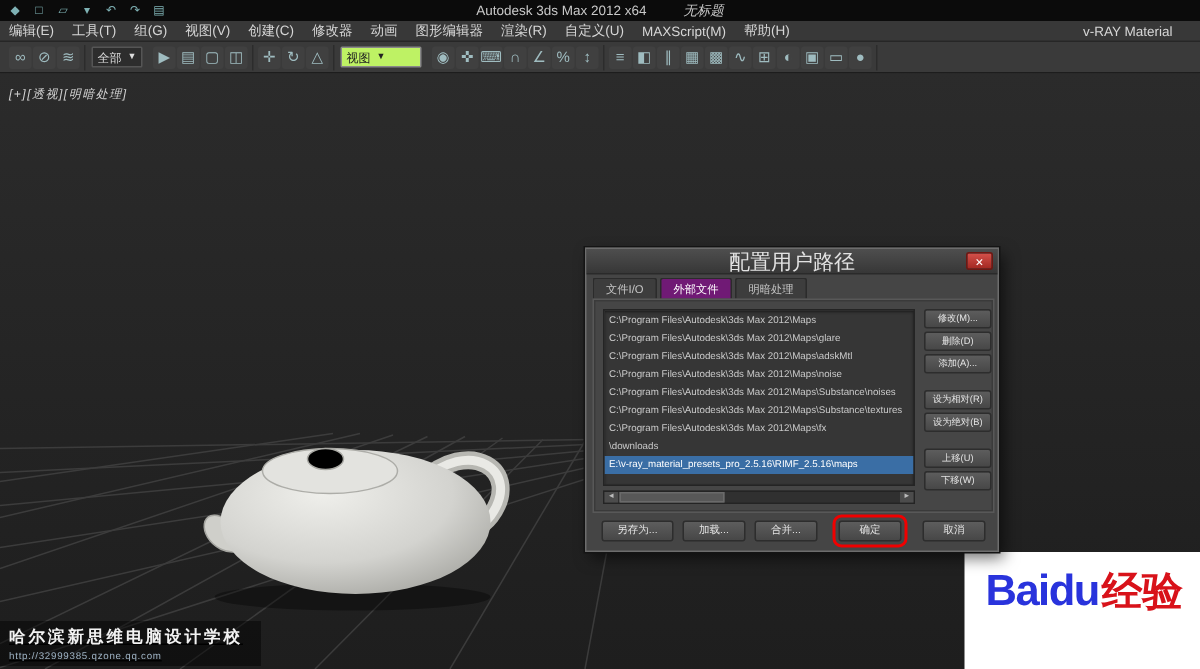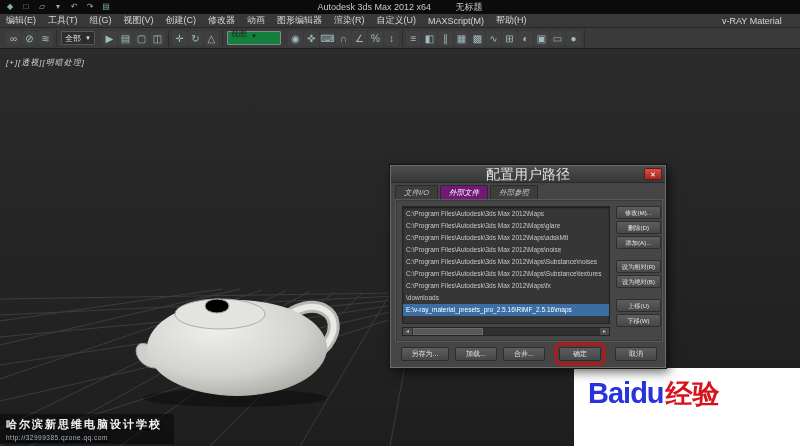--- a/index.html
+++ b/index.html
@@ -5,48 +5,48 @@
   * { margin:0; padding:0; box-sizing:border-box; }
   html,body { width:800px; height:446px; overflow:hidden; }
   body { font-family:"Liberation Sans", sans-serif; background:#111; }
   .app { position:relative; width:800px; height:446px; background:#262626; overflow:hidden; }
 
   
   .titlebar { position:absolute; left:0; top:0; width:800px; height:14px; background:#0b0b0b; }
   .qat { position:absolute; left:4px; top:1px; display:flex; gap:4px; }
   .qat-icon { width:12px; height:11px; font-size:8px; line-height:11px; text-align:center; color:#7fb2b5; }
   .window-title-wrap { position:absolute; left:0; right:0; top:1px; text-align:center; font-size:9px; color:#c9c9c9; }
-  .window-subtitle { margin-left:22px; }
+  .window-subtitle { margin-left:22px;font-style:italic; }
 
   
   .menubar { position:absolute; top:14px; left:0; width:800px; height:14px; background:#383838; border-bottom:1px solid #262626; display:flex; align-items:center; font-size:9px; color:#d6d6d6; }
   .menu-item { padding:0 6px; cursor:default; }
   .menu-extra { position:absolute; top:16px; left:690px; font-size:9px; color:#d6d6d6; z-index:3;margin-left:32px; }
 
   
   .toolbar { position:absolute; top:28px; left:0; width:800px; height:21px; background:#3a3a3a; border-bottom:1px solid #1d1d1d; display:flex; align-items:center; padding:0 3px; }
   .tb-group { display:flex; gap:1px; padding:0 3px; border-right:1px solid #2c2c2c; height:17px; align-items:center; }
   .tb-icon { width:15px; height:15px; line-height:15px; text-align:center; font-size:10px; color:#9fbcc0; background:rgba(255,255,255,0.03); border-radius:2px; }
   .combo { height:14px; margin:0 4px; background:#2d2d2d; border:1px solid #555; color:#ddd; font-size:8px; display:flex; align-items:center; padding:5px 3px; gap:4px; border-radius:1px; }
-  .combo.light { background:#15803d; color:#222; border-color:#888; min-width:54px;align-items:flex-end; }
+  .combo.light { background:#bef264; color:#222; border-color:#888; min-width:54px; }
   .combo .chev { font-size:6px; }
 
   
   .viewport { position:absolute; top:49px; left:0; width:800px; height:397px; background:linear-gradient(#2b2b2b,#1e1e1e); overflow:hidden; }
   .viewport-label { position:absolute; left:6px; top:8px; font-size:8px; color:#d2d2d2; letter-spacing:1px; z-index:2;font-style:italic; }
   .vp-svg { position:absolute; left:0; top:0; }
   .teapot-svg { position:absolute; left:125px; top:235px; }
 
   
   .dialog { position:absolute; left:390px; top:165px; width:276px; height:203px; background:#454545; border:1px solid #6d6d6d; box-shadow:0 0 0 1px #141414, 3px 4px 10px rgba(0,0,0,.6); z-index:10; font-size:8px; color:#ddd; }
   .dialog-titlebar { position:absolute; left:0; top:0; right:0; height:17px; background:linear-gradient(#4e4e4e,#373737); border-bottom:1px solid #2a2a2a; text-align:center; line-height:17px; }
   .dialog-title { font-size:14px; color:#e2e2e2;margin-top:12px; }
   .dialog-close { position:absolute; right:3px; top:2px; width:18px; height:12px; background:linear-gradient(#d4504a,#a32822); border:1px solid #6e1712; border-radius:2px; text-align:center; line-height:11px; }
   .dialog-close span { font-size:7px; color:#fff; }
-  .dialog-tabs { position:absolute; left:4px; top:19px; height:15px; display:flex; gap:2px;font-style:italic; }
+  .dialog-tabs { position:absolute; left:4px; top:19px; height:15px; display:flex; gap:2px; }
   .tab { padding:2px 8px; font-size:7.5px; color:#c6c6c6; background:#3d3d3d; border:1px solid #2b2b2b; border-bottom:none; border-radius:2px 2px 0 0; }
   .tab.active { background:#701a75; color:#fff; }
   .tab-page { position:absolute; left:4px; top:33px; width:268px; height:143px; border:1px solid #585858; background:#464646; box-shadow:inset 0 0 0 1px #3a3a3a; }
   .path-list { position:absolute; left:6px; top:6px; width:208px; height:118px; background:#363636; border:1px solid #242424; box-shadow:inset 0 1px 2px rgba(0,0,0,.5); overflow:hidden; padding-top:1px; }
   .path-row { height:12px; line-height:12px; font-size:6.5px; color:#c9c9c9; white-space:nowrap; overflow:hidden; padding:0 3px; }
   .path-row.selected { background:#3a6ea5; color:#ffffff; }
   .hscroll { position:absolute; left:6px; top:127px; width:208px; height:9px; background:#303030; border:1px solid #242424; display:flex; align-items:center; }
   .hs-arrow { width:9px; height:7px; font-size:6px; line-height:7px; text-align:center; color:#bbb; background:#4c4c4c; }
   .hs-arrow.right { margin-left:auto; }
   .hs-thumb { width:70px; height:7px; background:#585858; border:1px solid #6a6a6a; margin-left:1px; }
@@ -59,21 +59,21 @@
   .btn-saveas { left:10px; width:48px; }
   .btn-load { left:64px; width:42px; }
   .btn-merge { left:112px; width:42px; }
   .btn-ok { left:168px; width:42px; outline:2px solid #f00000; outline-offset:2px; }
   .btn-cancel { left:224px; width:42px; }
 
   
   .wm-left { position:absolute; left:0; bottom:2px; padding:3px 12px 3px 6px; background:rgba(0,0,0,.45); z-index:5;text-decoration:underline; }
   .wm-left .line1 { font-size:11px; font-weight:bold; color:#f2f2f2; letter-spacing:2px; }
   .wm-left .line2 { font-size:6.5px; color:#9fb3c4; margin-top:2px; letter-spacing:.5px; }
-  .baidu-panel { position:absolute; right:0; bottom:0; width:226px; height:78px; background:#ffffff; z-index:4; }
+  .baidu-panel { position:absolute; right:0; bottom:0; width:157px; height:78px; background:#ffffff; z-index:4; }
   .baidu-logo { position:absolute; left:14px; top:8px; font-size:29px; font-weight:bold; letter-spacing:-1px; }
   .baidu-logo .bai { color:#2933dc; }
   .baidu-logo .jing { color:#d8121a; font-size:27px; letter-spacing:0; margin-left:2px; }
   .baidu-url { position:absolute; left:16px; top:48px; font-size:13px; color:#3c3c3c; }
 </style>
 </head>
 <body>
 
 <div class="app">
 
@@ -207,21 +207,21 @@
   <div class="dialog">
     <div class="dialog-titlebar">
       <span class="dialog-title">配置用户路径</span>
       <div class="dialog-close">
         <span>✕</span>
       </div>
     </div>
     <div class="dialog-tabs">
       <span class="tab">文件I/O</span>
       <span class="tab active">外部文件</span>
-      <span class="tab">外部参照</span>
+      <span class="tab">明暗处理</span>
     </div>
     <div class="tab-page">
       <div class="path-list">
 
       <div class="path-row">C:\Program Files\Autodesk\3ds Max 2012\Maps</div>
           <div class="path-row">C:\Program Files\Autodesk\3ds Max 2012\Maps\glare</div>
           <div class="path-row">C:\Program Files\Autodesk\3ds Max 2012\Maps\adskMtl</div>
           <div class="path-row">C:\Program Files\Autodesk\3ds Max 2012\Maps\noise</div>
           <div class="path-row">C:\Program Files\Autodesk\3ds Max 2012\Maps\Substance\noises</div>
           <div class="path-row">C:\Program Files\Autodesk\3ds Max 2012\Maps\Substance\textures</div>

